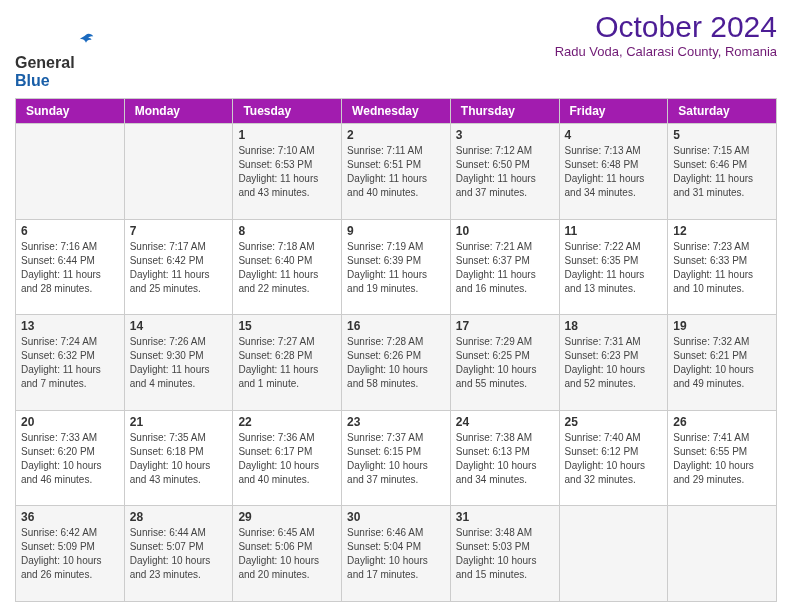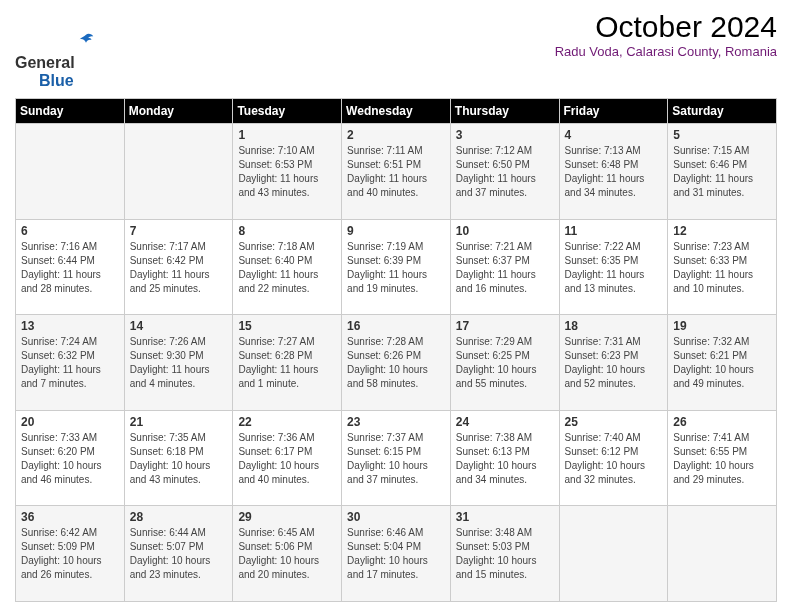--- a/index.html
+++ b/index.html
@@ -35,50 +35,49 @@
     .logo-general {
       font-size: 16px;
       font-weight: bold;
       color: #333;
       margin-top: 44px;
     }
     .logo-blue {
       font-size: 16px;
       font-weight: bold;
       color: #1a5fa8;
-      margin-left: 24px;
     }
     .logo-bird {
       width: 18px;
       height: 18px;
       margin-left: 2px;
     }
     .title-section {
       text-align: right;
     }
     .month-title {
       font-size: 30px;
       font-weight: normal;
-      color: #000000;
+      color: #4c1d95;
     }
     .location {
       font-size: 13px;
       color: #701a75;
     }
     .calendar {
       flex: 1;
       border-collapse: collapse;
       width: 100%;
       table-layout: fixed;
     }
     .calendar thead th {
-      background-color: #000000;
+      background-color: #a21caf;
       color: white;
       text-align: left;
-      padding: 5px 4px;
+      padding: 5px 10px;
       font-size: 12px;
       font-weight: bold;
       border: 1px solid #ccc;
     }
     .calendar tbody td {
       border: 1px solid #ccc;
       vertical-align: top;
       padding: 4px 5px;
       font-size: 10px;
       color: #333;

